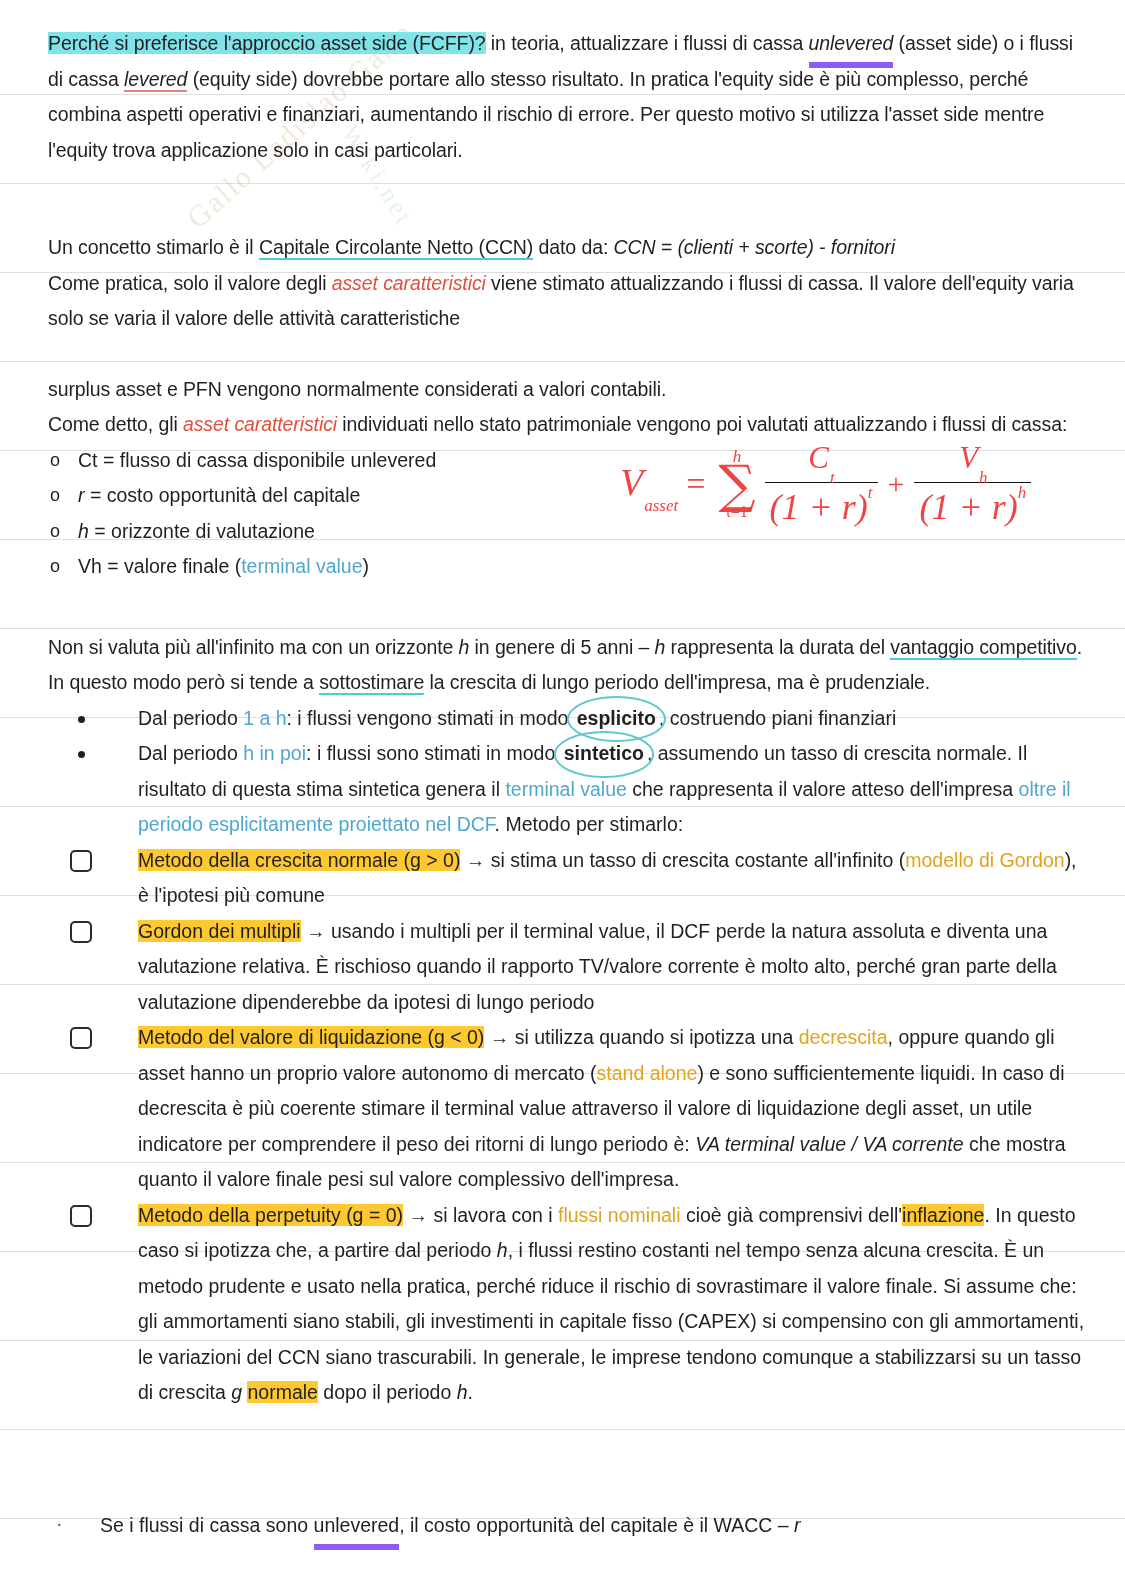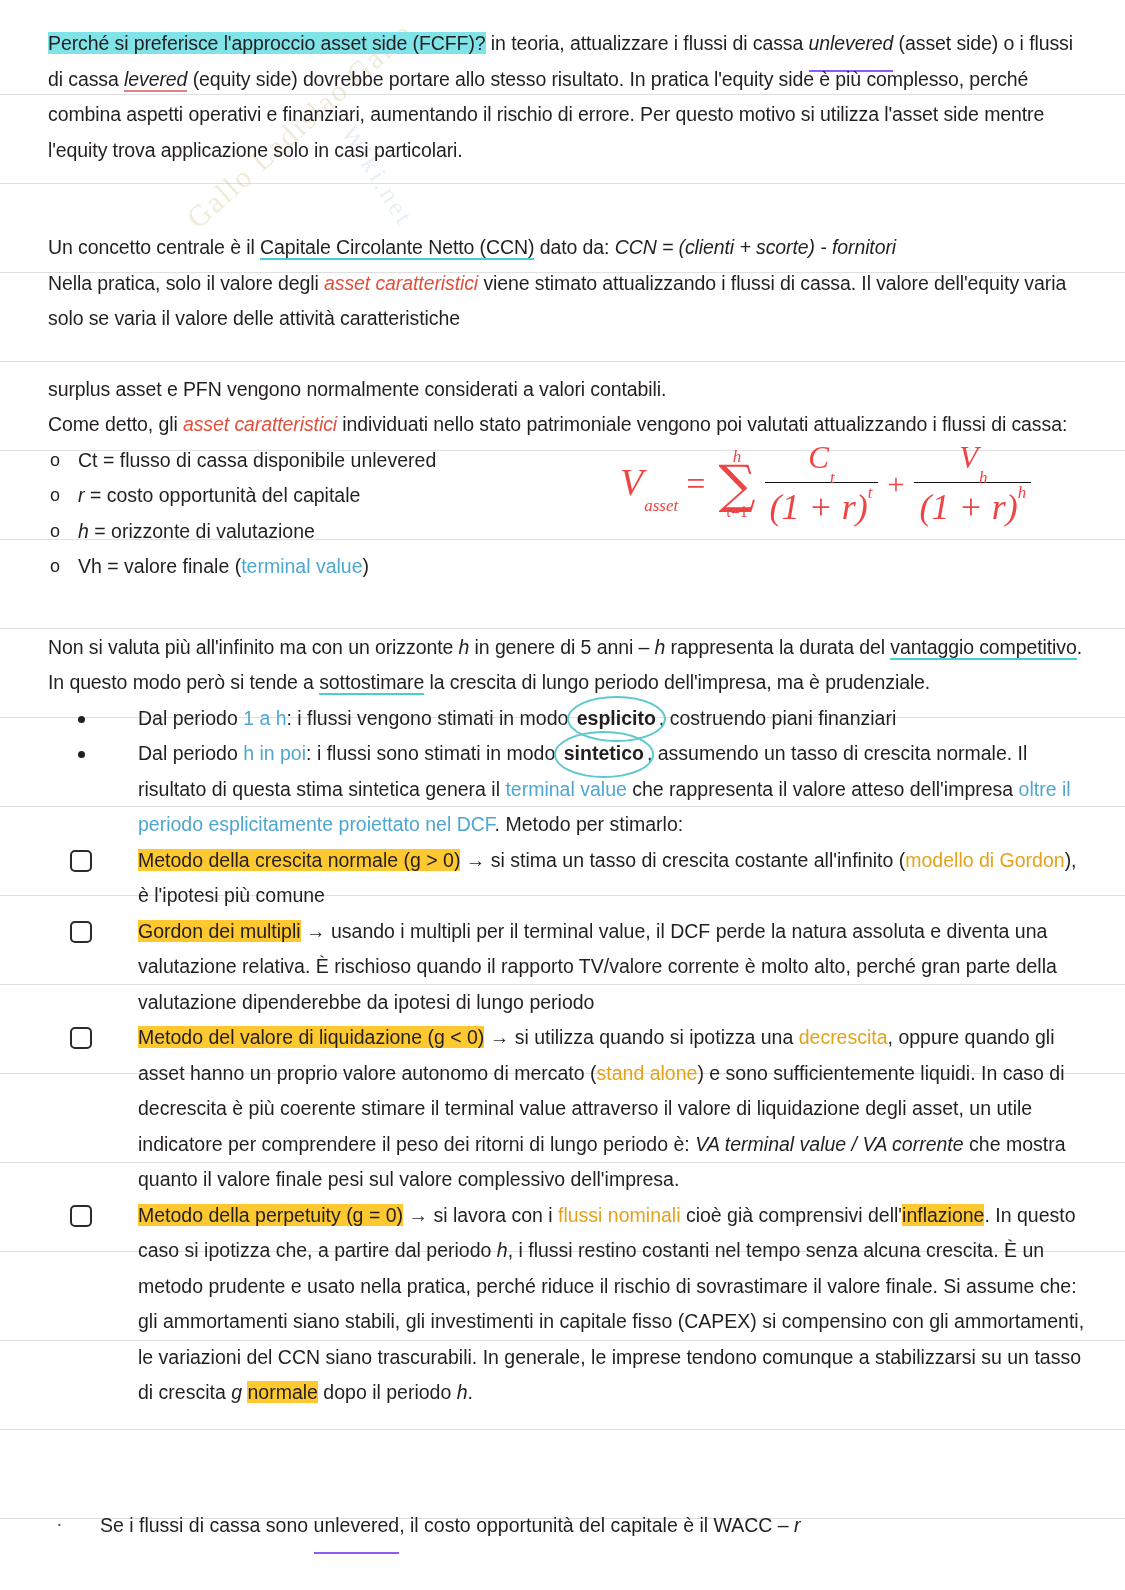--- a/index.html
+++ b/index.html
@@ -88,21 +88,21 @@
   .spacer-lg { height: 62px; }
 
   
   .b    { font-weight: normal; }
   .i    { font-style: italic; }
   .hl-cyan   { background: #7fe3e8; }
   .hl-yellow { background: #fdc830; }
   .c-red     { color: #e2503c; }
   .c-blue    { color: #4fa7cf; }
   .c-gold    { color: #e3a21a; }
-  .u-yellow  { border-bottom: 2px solid #8b5cf6; padding-bottom: 16px; }
+  .u-yellow  { border-bottom: 6px solid #8b5cf6; padding-bottom: 8px; }
   .u-red     { border-bottom: 2px solid #e2837f; }
   .u-cyan    { border-bottom: 2.5px solid #48cfd6; }
 
   
   .circled {
     position: relative;
     display: inline-block;
     padding: 0 3px;
     font-weight: bold;
   }
@@ -276,22 +276,22 @@
   <div class="wm-text">Gallo Ladislao Gallo</div>
   <div class="wm-text2">Wiki.net</div>
 </div>
 
 <div class="page">
 
   <p class="para"><span class="b hl-cyan">Perché si preferisce l'approccio asset side (FCFF)?</span><span> in teoria, attualizzare i flussi di cassa </span><span class="i u-yellow">unlevered</span><span> (asset side) o i flussi di cassa </span><span class="i u-red">levered</span><span> (equity side) dovrebbe portare allo stesso risultato. In pratica l'equity side è più complesso, perché combina aspetti operativi e finanziari, aumentando il rischio di errore. Per questo motivo si utilizza l'asset side mentre l'equity trova applicazione solo in casi particolari.</span></p>
 
   <div class="spacer-lg"></div>
 
-  <p class="para"><span>Un concetto centrale è il </span><span class="b u-cyan">Capitale Circolante Netto (CCN)</span><span> dato da: </span><span class="i">CCN = (clienti + scorte) - fornitori</span></p>
-  <p class="para"><span>Nella pratica, solo il valore degli </span><span class="i c-red">asset caratteristici</span><span> viene stimato attualizzando i flussi di cassa. Il valore dell'</span><span class="b">equity</span><span> varia solo se varia il valore delle attività caratteristiche</span></p>
+  <p class="para"><span>Un concetto stimarlo è il </span><span class="b u-cyan">Capitale Circolante Netto (CCN)</span><span> dato da: </span><span class="i">CCN = (clienti + scorte) - fornitori</span></p>
+  <p class="para"><span>Come pratica, solo il valore degli </span><span class="i c-red">asset caratteristici</span><span> viene stimato attualizzando i flussi di cassa. Il valore dell'</span><span class="b">equity</span><span> varia solo se varia il valore delle attività caratteristiche</span></p>
 
   <div class="spacer-sm"></div>
 
 
   <p class="para">surplus asset e PFN vengono normalmente considerati a valori contabili.</p>
   <p class="para"><span>Come detto, gli </span><span class="i c-red">asset caratteristici</span><span> individuati nello stato patrimoniale vengono poi valutati attualizzando i flussi di cassa:</span></p>
 
   <ul class="o-list">
     <li><span>Ct</span><span> = flusso di cassa disponibile unlevered</span></li>
     <li><span class="i">r</span><span> = costo opportunità del capitale</span></li>

